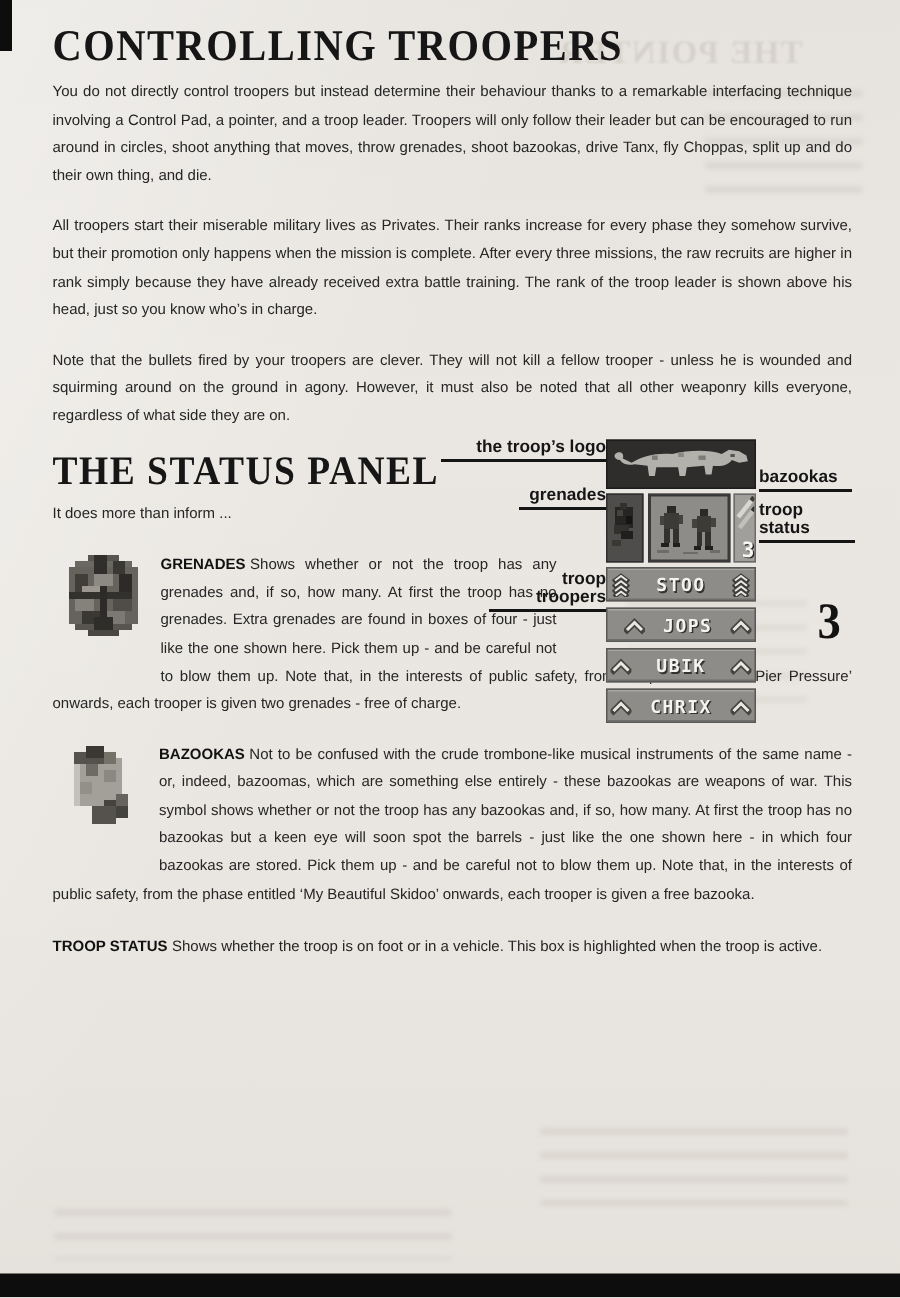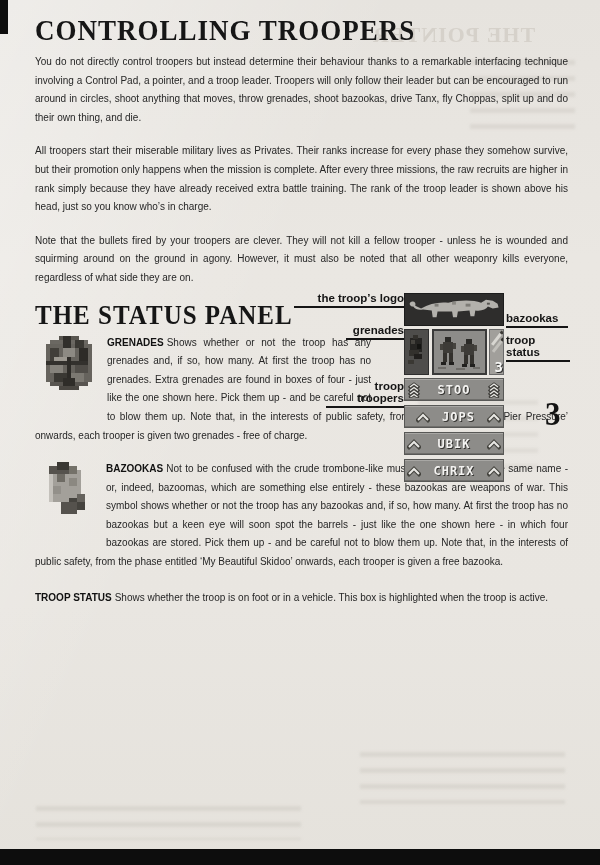--- a/index.html
+++ b/index.html
@@ -105,20 +105,21 @@
 
   <div class="main">
 
     <h1>CONTROLLING TROOPERS</h1>
 
     <p>You do not directly control troopers but instead determine their behaviour thanks to a remarkable interfacing technique involving a Control Pad, a pointer, and a troop leader. Troopers will only follow their leader but can be encouraged to run around in circles, shoot anything that moves, throw grenades, shoot bazookas, drive Tanx, fly Choppas, split up and do their own thing, and die.</p>
     <p>All troopers start their miserable military lives as Privates. Their ranks increase for every phase they somehow survive, but their promotion only happens when the mission is complete. After every three missions, the raw recruits are higher in rank simply because they have already received extra battle training. The rank of the troop leader is shown above his head, just so you know who’s in charge.</p>
     <p style="margin-bottom:8px;">Note that the bullets fired by your troopers are clever. They will not kill a fellow trooper - unless he is wounded and squirming around on the ground in agony. However, it must also be noted that all other weaponry kills everyone, regardless of what side they are on.</p>
 
     <h2>THE STATUS PANEL</h2>
+    <p class="subtitle">It does more than inform ...</p>
 
 
     <p>
       <span class="float-icon crate-icon">
         <svg width="54" height="54" viewBox="0 0 13 13" shape-rendering="crispEdges">
           <rect x="4" y="0" width="5" height="1" fill="#58554f"></rect>
           <rect x="2" y="1" width="9" height="1" fill="#6b6862"></rect>
           <rect x="1" y="2" width="11" height="9" fill="#66635d"></rect>
           <rect x="2" y="11" width="9" height="1" fill="#585550"></rect>
           <rect x="4" y="12" width="5" height="1" fill="#4a4742"></rect>

